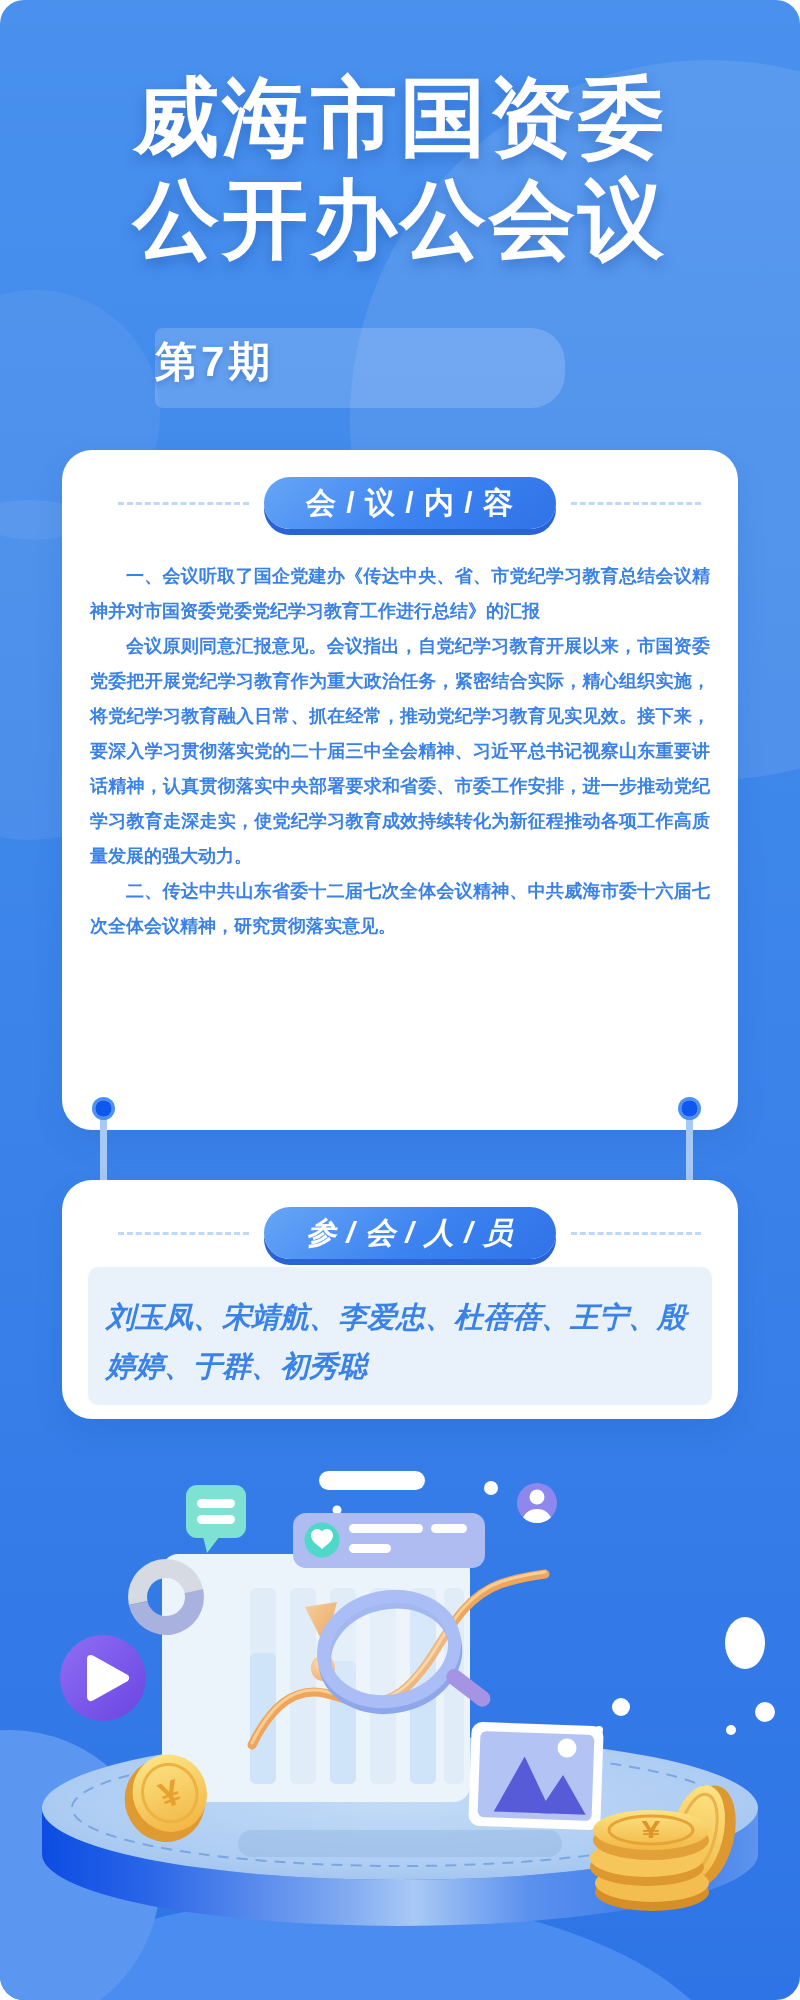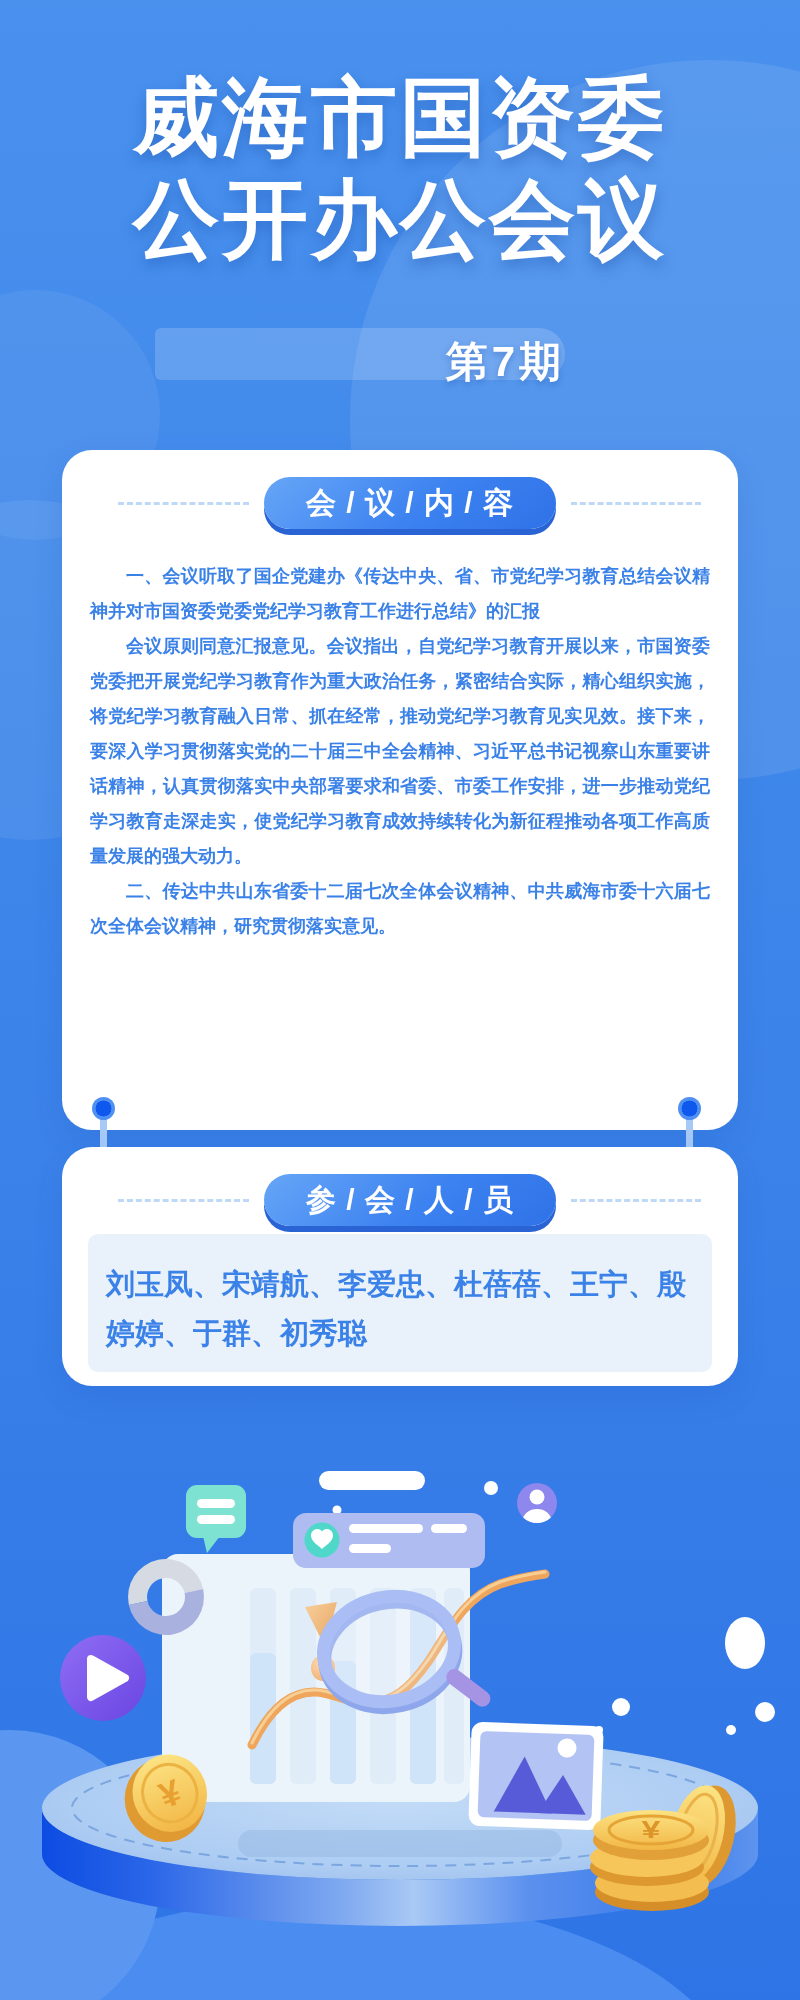--- a/index.html
+++ b/index.html
@@ -1,43 +1,44 @@
 <!DOCTYPE html>
 <html><head>
 <meta charset="utf-8">
 <style>
   html,body{margin:0;padding:0;}
   .page{
     position:relative; width:800px; height:2000px; overflow:hidden;
     background:linear-gradient(180deg,#4a91ee 0%, #3f88ea 35%, #3a81e9 60%, #2e74e6 100%);
     font-family:"Liberation Sans","DejaVu Sans",sans-serif;
+    border-radius:24px;
   }
   .deco{position:absolute;border-radius:50%;background:rgba(255,255,255,0.09);}
   #deco1{left:350px;top:60px;width:720px;height:720px;}
   #deco2{left:-140px;top:500px;width:340px;height:340px;background:rgba(255,255,255,0.07);}
   #deco3{left:-90px;top:290px;width:250px;height:250px;background:rgba(255,255,255,0.06);}
 
   .hero-title{
     position:absolute;top:66px;left:0;width:100%;text-align:center;
     color:#ffffff;font-size:86px;line-height:102px;font-weight:800;letter-spacing:3px;
     text-shadow:0 6px 14px rgba(21,70,160,0.40);
   }
   .issue-band{
-    position:absolute;left:155px;top:328px;width:410px;height:52px;
+    position:absolute;left:155px;top:328px;width:410px;height:80px;
     background:rgba(255,255,255,0.17);border-radius:8px 34px 34px 8px;
-    color:#ffffff;font-size:42px;font-weight:700;line-height:68px;text-align:right;letter-spacing:4px;
+    color:#ffffff;font-size:42px;font-weight:700;line-height:68px;text-align:left;letter-spacing:4px;
     text-shadow:0 3px 6px rgba(21,70,160,0.35);
   }
 
   .card{
     position:absolute;left:62px;width:676px;background:#ffffff;border-radius:30px;
     box-shadow:0 12px 28px rgba(25,80,180,0.16);box-sizing:border-box;
   }
   #card-content{top:450px;height:680px;}
-  #card-attendees{top:1147px;height:239px;}
+  #card-attendees{top:1180px;height:239px;font-style:italic;}
 
   .section-header{display:flex;align-items:center;padding-left:56px;padding-top:27px;}
   .dash{height:0;border-top:3px dashed #bdd9f7;}
   .dash-left{width:131px;}
   .dash-right{width:130px;}
   .pill{
     width:292px;height:52px;margin:0 15px;border-radius:27px;
     background:linear-gradient(140deg,#66a6f7 0%, #3c82f0 55%, #2f72e8 100%);
     box-shadow:0 6px 0 0 #2a64d4;
     color:#ffffff;font-size:30px;font-weight:700;text-align:center;line-height:52px;letter-spacing:1px;

